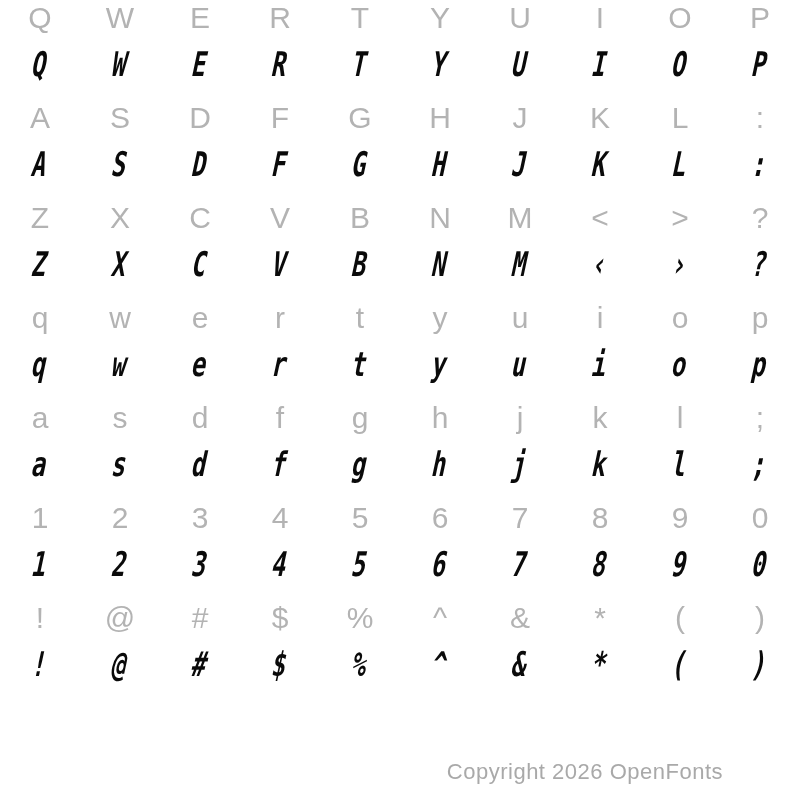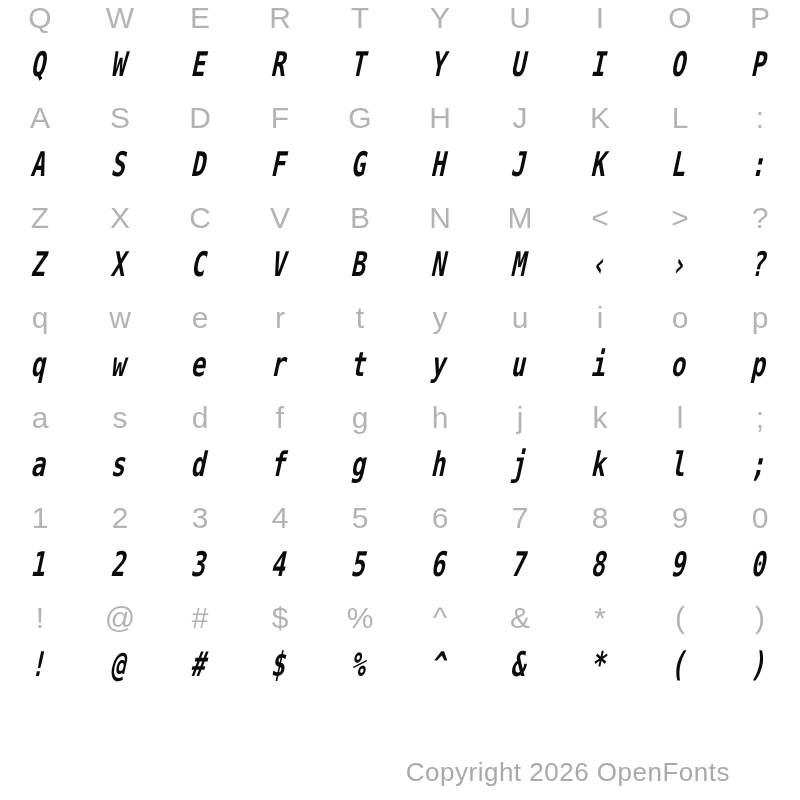--- a/index.html
+++ b/index.html
@@ -58,22 +58,22 @@
     font-family: "DejaVu Sans Mono", monospace;
     color: var(--glyph-color, #0a0a0a);
     font-weight: bold;
   }
   .row.spec .cell {
     transform: skewX(-12deg) scaleX(0.70);
   }
   .copyright {
     position: absolute;
     top: 759px;
-    right: 70px;
-    font-size: 26px;
+    right: 77px;
+    font-size: 22px;
     line-height: 26px;
     letter-spacing: 0.5px;
     color: var(--copyright-color, #a9a9a9);
     font-family: "Liberation Sans", sans-serif;
   }
 </style>
 </head>
 <body>
 
 <div class="sheet">

